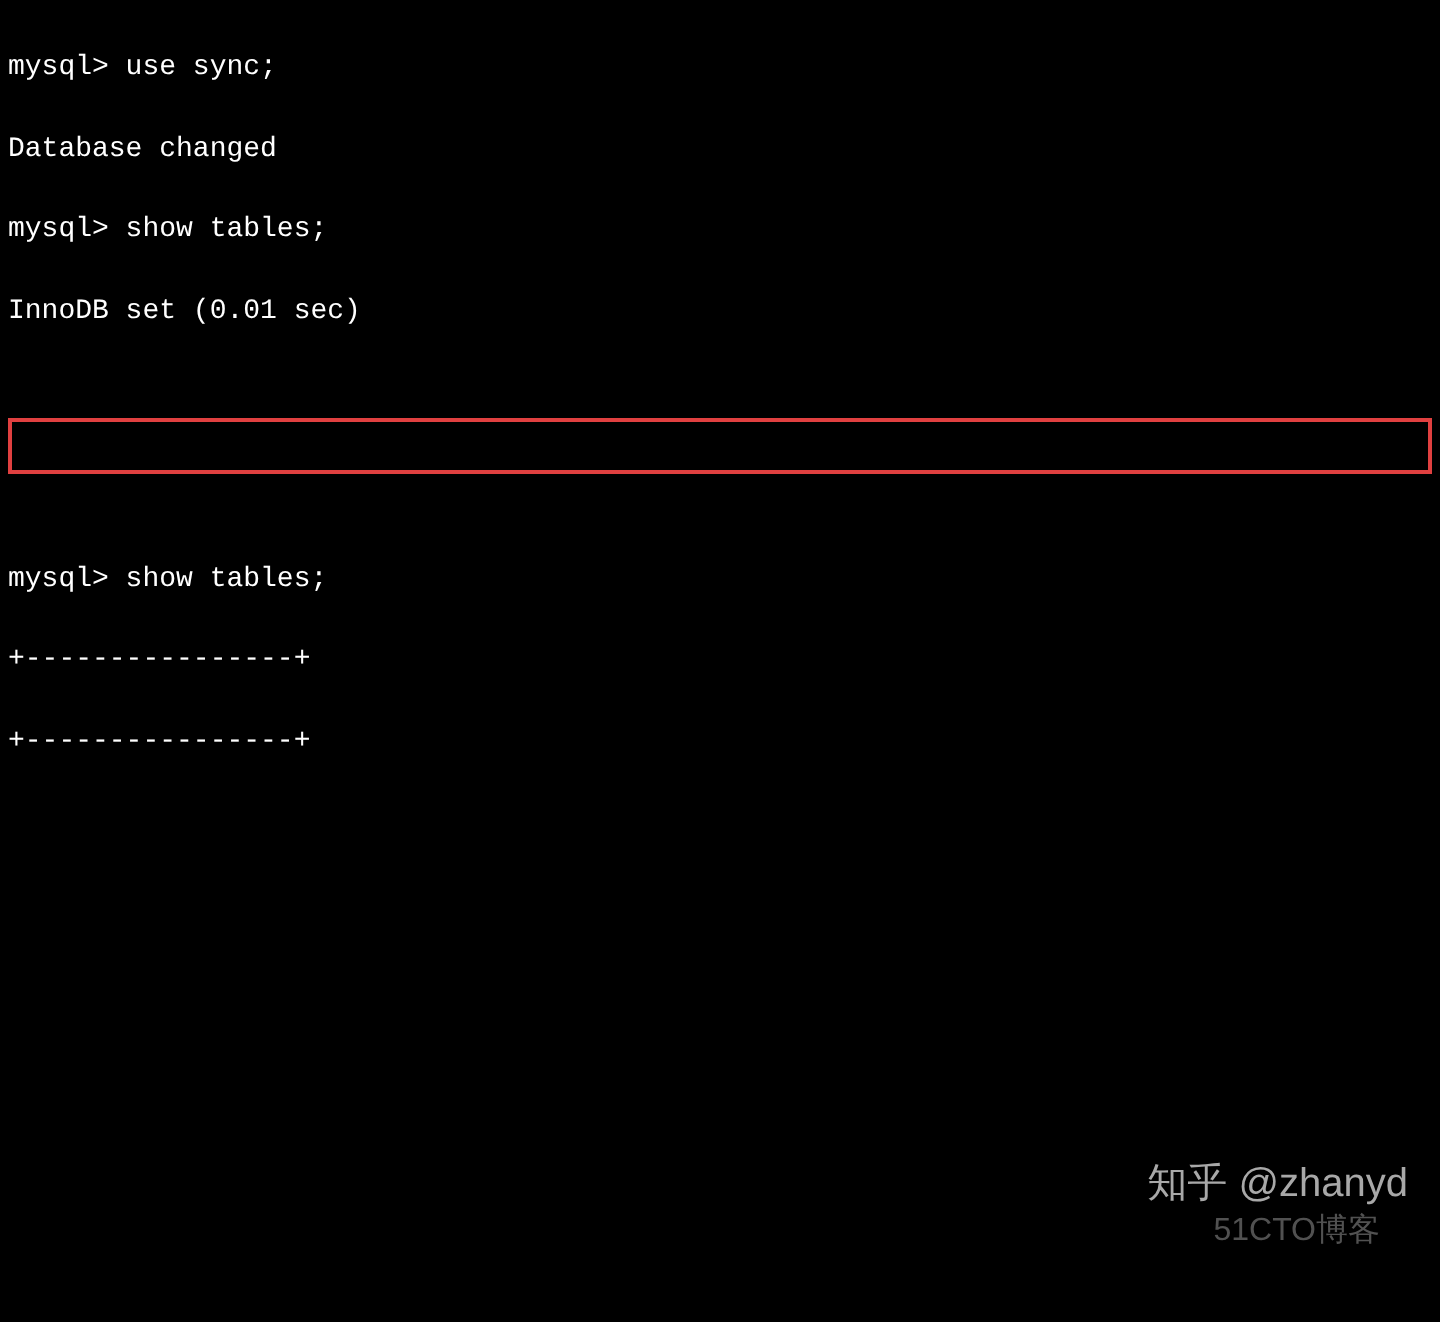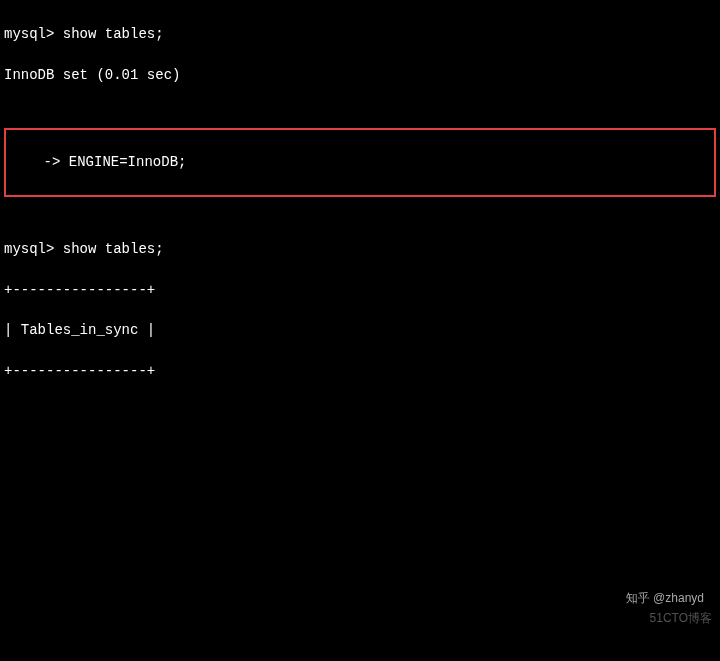--- a/index.html
+++ b/index.html
@@ -26,47 +26,47 @@
       border: 2px solid #e04040;
       padding: 2px 4px;
       margin: 2px 0;
     }
     .watermark-top {
       position: absolute;
       right: 16px;
       bottom: 54px;
       color: #bbb;
       font-family: Arial, sans-serif;
-      font-size: 12px;
+      font-size: 20px;
       opacity: 0.9;
     }
     .watermark-bottom {
       position: absolute;
-      right: 8px;
+      right: 30px;
       bottom: 34px;
       color: #888;
       font-family: Arial, sans-serif;
-      font-size: 12px;
+      font-size: 16px;
       opacity: 0.6;
     }
   </style>
 </head>
 <body>
 
 <div class="terminal">
+<div>mysql&gt; use sync;</div>
+<div>Database changed</div>
 <div>mysql&gt; show tables;</div>
 <div>InnoDB set (0.01 sec)</div>
 <div></div>
 <div class="red-box">
-<div>    -&gt; ENGINE=InnoDB;</div>
 </div>
 <div></div>
 <div>mysql&gt; show tables;</div>
 <div>+----------------+</div>
-<div>| Tables_in_sync |</div>
 <div>+----------------+</div>
 
 
 
 <div></div>
 
 
 
 <div></div>
 

